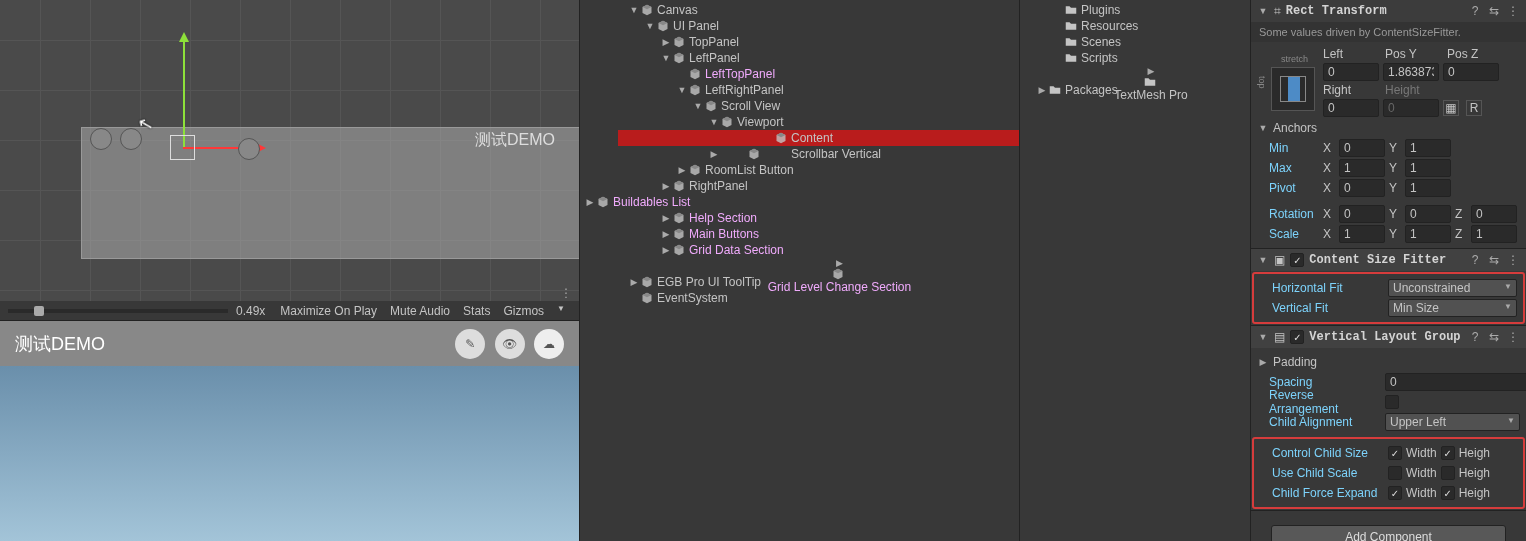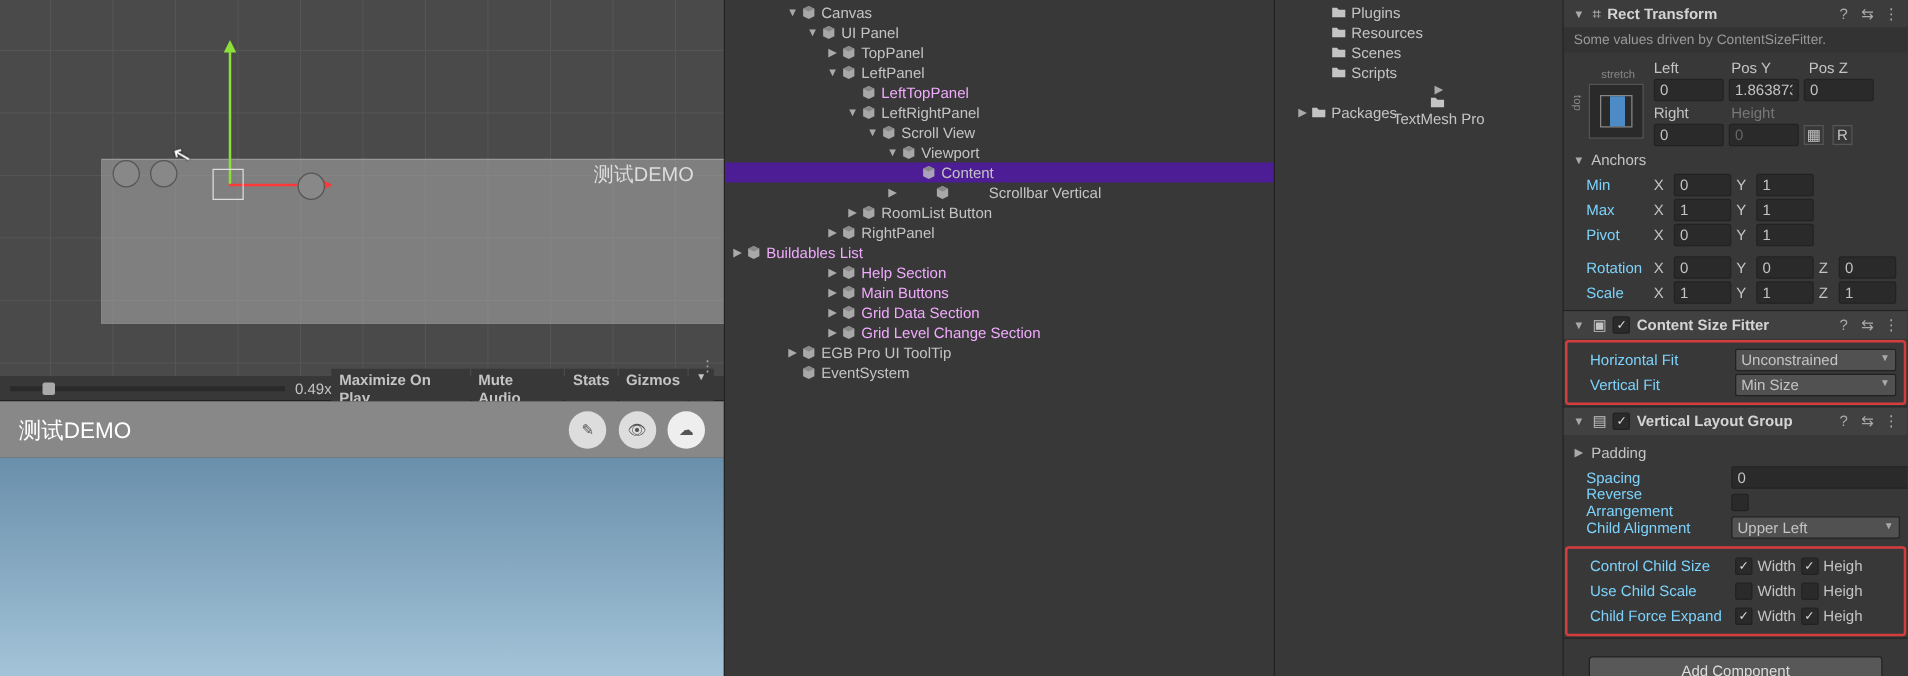--- a/index.html
+++ b/index.html
@@ -22,44 +22,44 @@
 .cursor { position: absolute; left: 138px; top: 113px; color: #fff; font-size: 18px; transform: rotate(-15deg); }
 .cursor::before { content: '↖'; color:#fff; filter: drop-shadow(0 0 1px #000);}
 .gizmo-icon { position: absolute; width: 22px; height: 22px; background: #888; border-radius: 50%; border: 1px solid #555;}
 .gi1 { left: 90px; top: 128px; } .gi2 { left: 120px; top: 128px; } .gi3 { left: 238px; top: 138px;}
 
 .game-toolbar { height: 20px; background: #383838; display: flex; align-items: center; justify-content: space-between; padding: 0 8px; border-bottom: 1px solid #222; position: relative;}
 .kebab { position: absolute; right: 7px; top: -15px; color: #aaa; }
 .zoom-row { display: flex; align-items: center; gap: 8px; }
 .zoom-slider { width: 220px; height: 4px; background: #2a2a2a; position: relative; }
 .zoom-slider::before { content:''; position:absolute; left:12%; top:-3px; width:10px; height:10px; background:#aaa; border-radius:2px;}
-.toolbar-btns { display: flex; gap: 1px; font-weight: bold; }
+.toolbar-btns { display: flex; gap: 1px; }
 .toolbar-btn { padding: 2px 6px; color: #c4c4c4; background: #383838; cursor: pointer; }
 
 .game-view { flex: 1; background: #4a4a4a; position: relative; overflow: hidden;}
 .game-header { position: absolute; left: 0; right: 0; top: 0; height: 45px; background: #888; display: flex; align-items: center; padding: 0 15px; justify-content: space-between;}
 .game-title { color: #fff; font-size: 18px; }
 .game-sky { position: absolute; left: 0; right: 0; top: 45px; bottom: 0; background: linear-gradient(#6a8fab 0%, #a3c4d8 100%);}
 .round-btn { width: 30px; height: 30px; border-radius: 50%; background: #ddd; display: inline-flex; align-items: center; justify-content: center; margin-left: 6px; color: #555;}
 
 
 .tree { padding: 2px 0; }
 .tree-row { display: flex; align-items: center; height: 16px; padding-left: 4px; color: #c4c4c4; cursor: pointer; white-space: nowrap;}
-.tree-row.sel { background: #4c1d95; }
+.tree-row.sel { background: #b91c1c; margin-left: 38px; }
 .tree-row.muted { color: #f0abfc; }
 .fold { width: 12px; text-align: center; font-size: 9px; color: #aaa; }
 .fold.v::before { content: '▼'; } .fold.h::before { content: '▶'; } .fold.n::before { content:''; }
 .ico { width: 14px; margin-right: 3px; display: inline-flex; align-items: center; justify-content: center;}
 .ico svg { width: 12px; height: 12px; }
 
 
 .insp-section { border-bottom: 1px solid #222; }
 .insp-header { display: flex; align-items: center; height: 22px; background: #3c3c3c; padding: 0 6px; gap: 5px;}
 .insp-header.sub { background: #414141;}
-.insp-title { font-weight: bold; flex: 1; color: #d4d4d4;}
+.insp-title { font-weight: bold; flex: 1; color: #d4d4d4; font-family: Liberation Mono, monospace;}
 .insp-hdr-btn { width: 14px; height: 14px; display: flex; align-items: center; justify-content: center; color: #aaa; cursor: pointer;}
 .insp-body { padding: 4px 6px; }
 .insp-row { display: flex; align-items: center; height: 20px; gap: 4px;}
 .insp-label { flex: 0 0 112px; margin-left: 12px; color: #7dd3fc;}
 .insp-label.short { flex: 0 0 50px; margin-left: 12px;}
 .axis-lbl { width: 12px; color: #c4c4c4;}
 .num-field { background: #2a2a2a; border: 1px solid #222; border-radius: 2px; padding: 1px 4px; color: #c4c4c4; width: 46px; height: 18px;}
 .num-field.wide { width: 56px;}
 .num-field.dim { color: #666; }
 .dropdown { background: #515151; border: 1px solid #222; border-radius: 2px; padding: 1px 4px; color: #c4c4c4; flex: 1; height: 18px; position: relative;}
@@ -273,21 +273,21 @@
       <div class="tree-row muted" style="padding-left: 80px;">
         <span class="fold h"></span>
         <span class="ico">
           <svg viewBox="0 0 16 16">
             <path fill="#c4c4c4" d="M8 1l6 3v8l-6 3-6-3V4z" opacity="0.8"></path>
             <path fill="#888" d="M8 1l6 3-6 3-6-3z"></path>
           </svg>
         </span>
         <span>Grid Data Section</span>
       </div>
-      <div class="tree-row muted" style="padding-left: 80px;">
+      <div class="tree-row muted" style="padding-left: 80px; flex-direction: column;">
         <span class="fold h"></span>
         <span class="ico">
           <svg viewBox="0 0 16 16">
             <path fill="#c4c4c4" d="M8 1l6 3v8l-6 3-6-3V4z" opacity="0.8"></path>
             <path fill="#888" d="M8 1l6 3-6 3-6-3z"></path>
           </svg>
         </span>
         <span>Grid Level Change Section</span>
       </div>
       <div class="tree-row" style="padding-left: 48px;">

